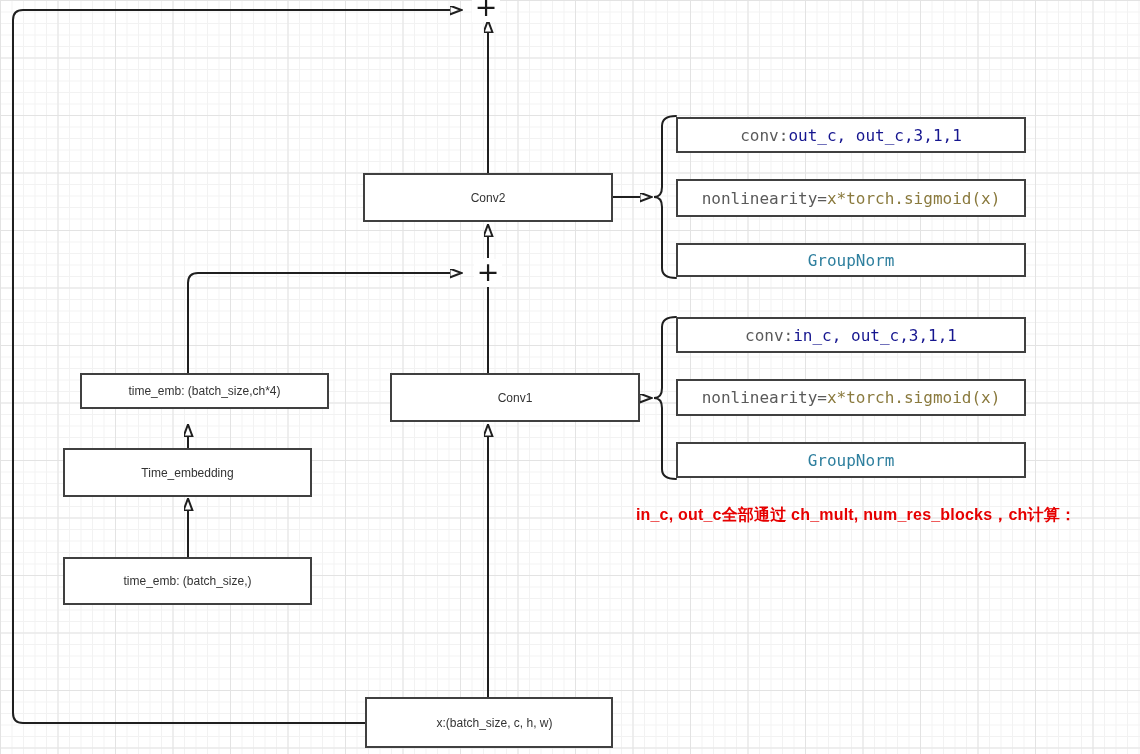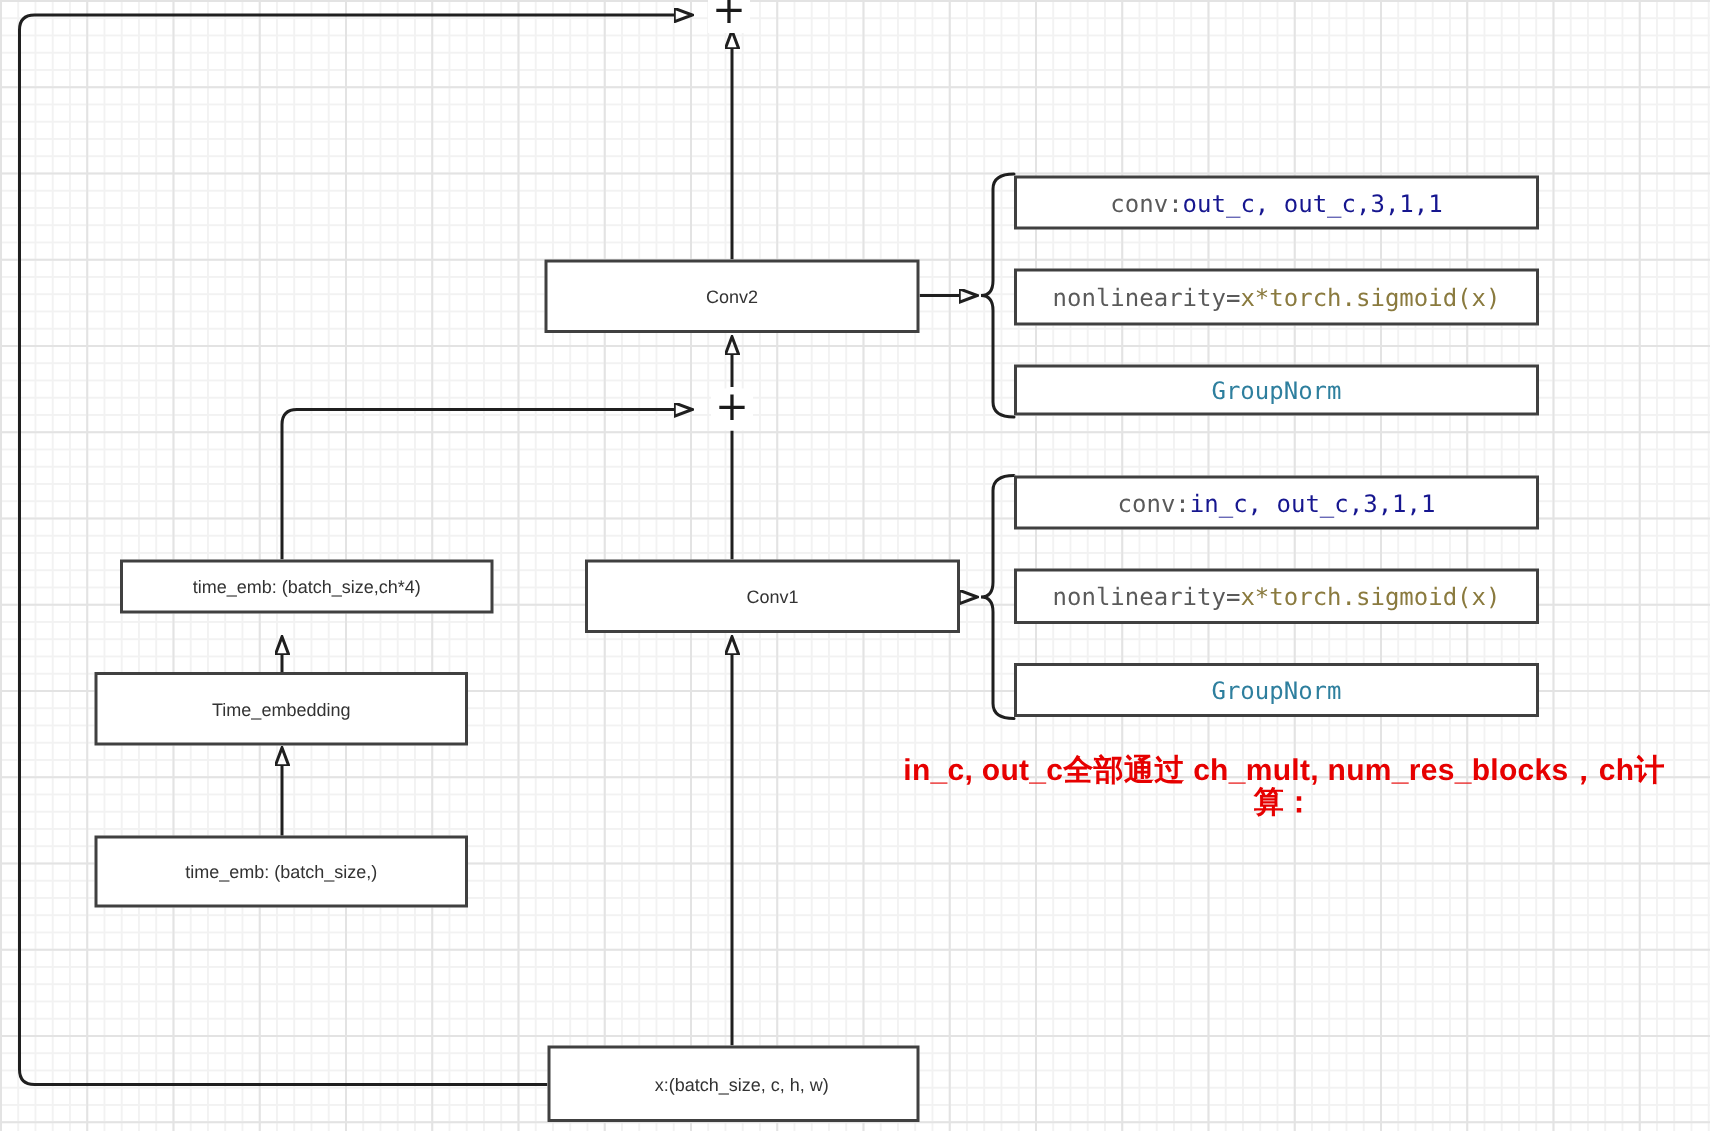--- a/index.html
+++ b/index.html
@@ -34,21 +34,21 @@
   .code .navy{color:var(--code-navy);}
   .code .olive{color:var(--code-olive);}
   .code .teal{color:var(--code-teal);}
   .plus{
     position:absolute; width:28px; height:28px; background:#ffffff;
     color:#1a1a1a; font-size:27px; line-height:26px; text-align:center;
     font-family:"DejaVu Sans", sans-serif; font-weight:400;
   }
   .annotation{
     position:absolute; left:596px; top:504px; width:520px;
-    text-align:center; font-weight:bold; font-size:20px; line-height:21px;
+    text-align:center; font-weight:bold; font-size:16px; line-height:21px;
     color:var(--annotation-dark); letter-spacing:0.2px;
   }
   .annotation .red{color:var(--annotation-red); display:block;}
   .annotation .dark{color:var(--annotation-dark); display:block;}
 </style>
 </head>
 <body>
 
 <div class="canvas">
 

